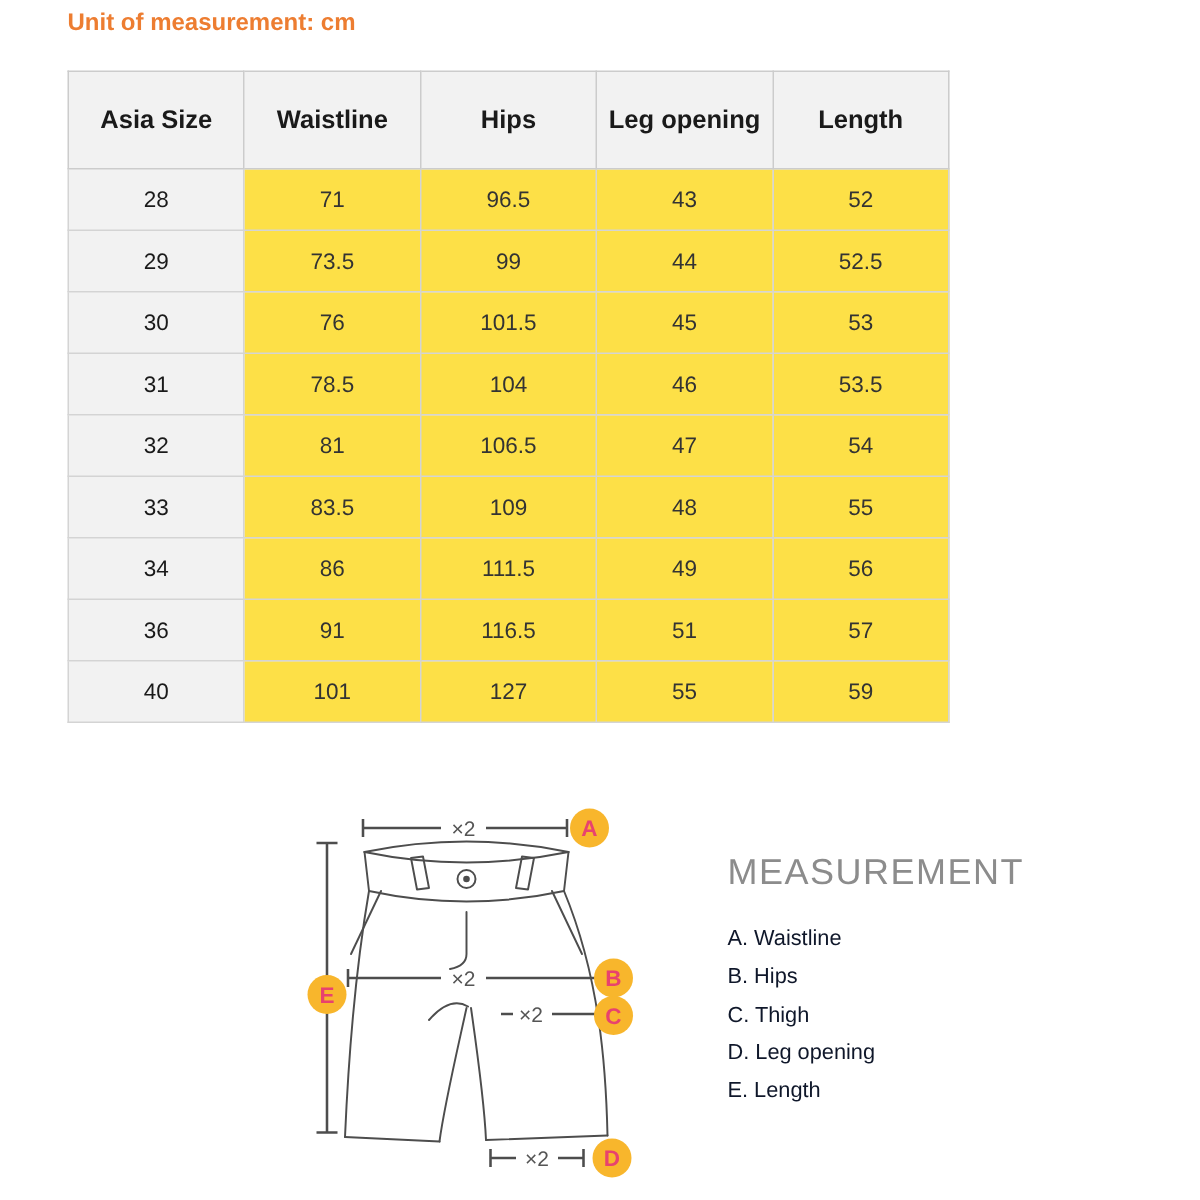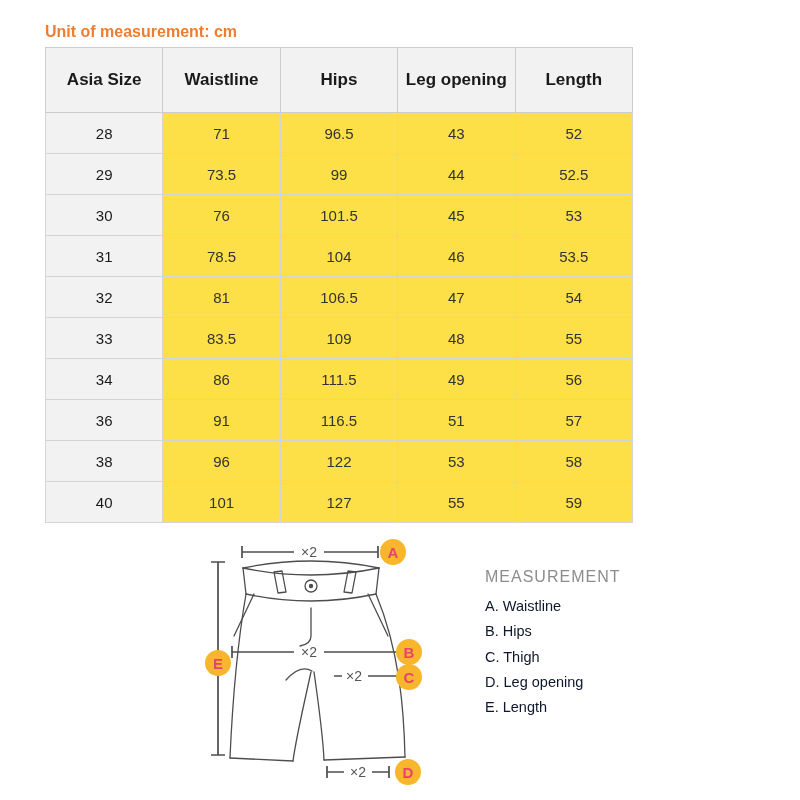--- a/index.html
+++ b/index.html
@@ -2,21 +2,21 @@
 <html><head>
 <meta charset="utf-8">
 <style>
   html,body{margin:0;padding:0;}
   body{
     width:800px;height:800px;position:relative;background:#ffffff;
     font-family:"Liberation Sans", sans-serif;color:#333;overflow:hidden;
   }
   .unit-note{
     position:absolute;left:45px;top:7px;
-    font-size:16px;font-weight:bold;color:#ED7D31;margin-top:16px;
+    font-size:16px;font-weight:bold;color:#ED7D31;
   }
   table.size-table{
     position:absolute;left:45px;top:47px;width:588px;
     border-collapse:collapse;table-layout:fixed;
   }
   .size-table th{
     height:62px;background:#f2f2f2;border:1px solid #cccccc;
     font-size:17px;font-weight:bold;color:#1a1a1a;text-align:center;
   }
   .size-table td{
@@ -25,21 +25,21 @@
   }
   .size-table td.size-col{
     background:#f2f2f2;font-weight:normal;color:#1a1a1a;
   }
   .diagram-svg{position:absolute;left:188px;top:532px;width:260px;height:260px;}
   .sketch{stroke:#4d4d4d;stroke-width:1.3;fill:none;stroke-linecap:round;stroke-linejoin:round;}
   .measure{stroke:#4d4d4d;stroke-width:1.7;fill:none;stroke-linecap:butt;}
   .mult-label{font-size:14px;fill:#555;font-family:"Liberation Sans",sans-serif;}
   .badge-letter{font-size:15px;font-weight:bold;text-anchor:middle;font-family:"Liberation Sans",sans-serif;}
   .legend{position:absolute;left:485px;top:568px;width:250px;}
-  .legend-title{font-size:16px;color:#8c8c8c;letter-spacing:1px;font-weight:normal;margin:0 0 8px 0;}
+  .legend-title{font-size:24px;color:#8c8c8c;letter-spacing:1px;font-weight:normal;margin:0 0 18px 0;}
   .legend-list{list-style:none;margin:0;padding:0;}
   .legend-list li{font-size:14.5px;color:#0f172a;line-height:25.3px;}
 </style>
 </head>
 <body>
 
 <div class="unit-note">Unit of measurement: cm</div>
 
 <table class="size-table">
   <thead>
@@ -100,27 +100,20 @@
         <td>111.5</td>
         <td>49</td>
         <td>56</td>
       </tr>
       <tr>
         <td class="size-col">36</td>
         <td>91</td>
         <td>116.5</td>
         <td>51</td>
         <td>57</td>
-      </tr>
-      <tr>
-        <td class="size-col">38</td>
-        <td>96</td>
-        <td>122</td>
-        <td>53</td>
-        <td>58</td>
       </tr>
       <tr>
         <td class="size-col">40</td>
         <td>101</td>
         <td>127</td>
         <td>55</td>
         <td>59</td>
       </tr>
     </tbody>
 </table>

